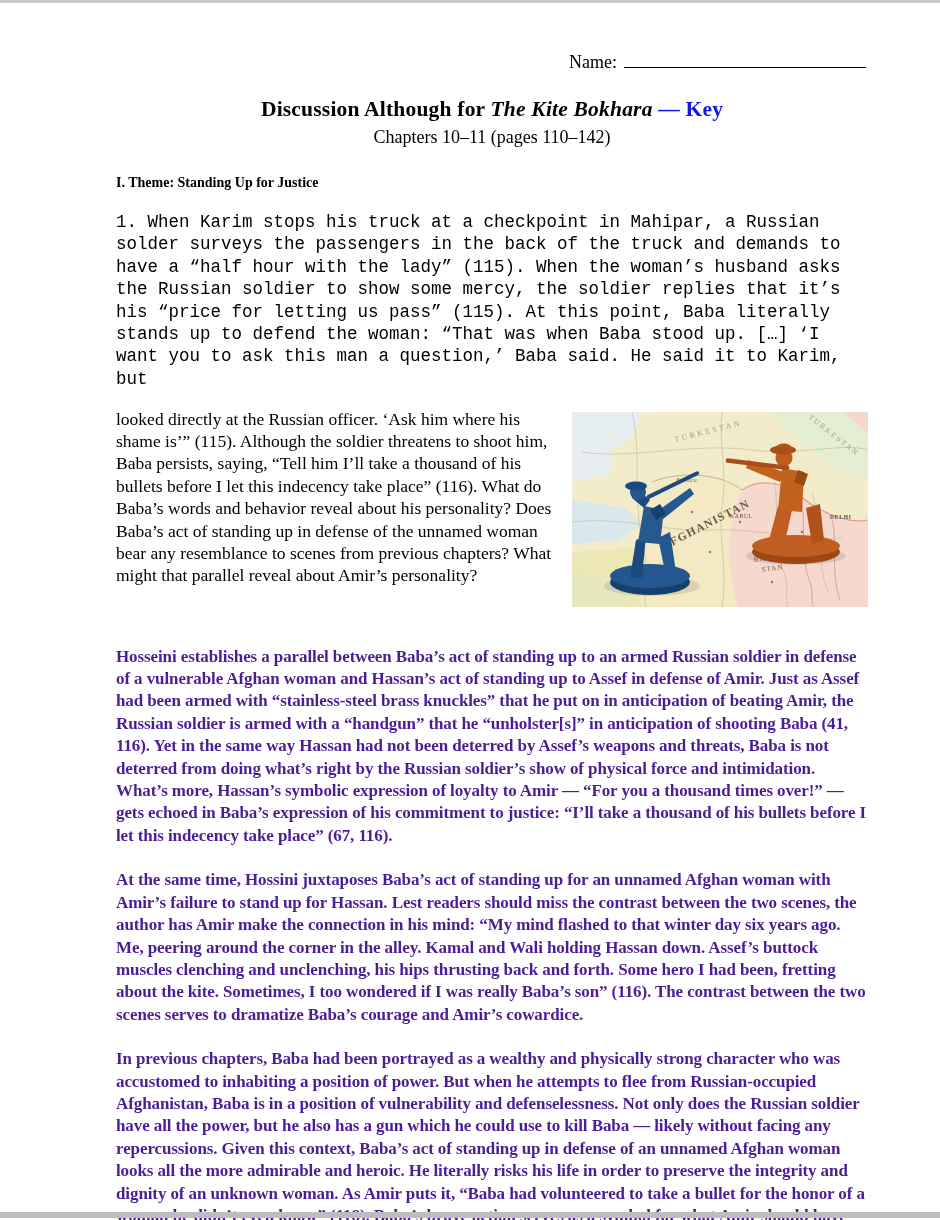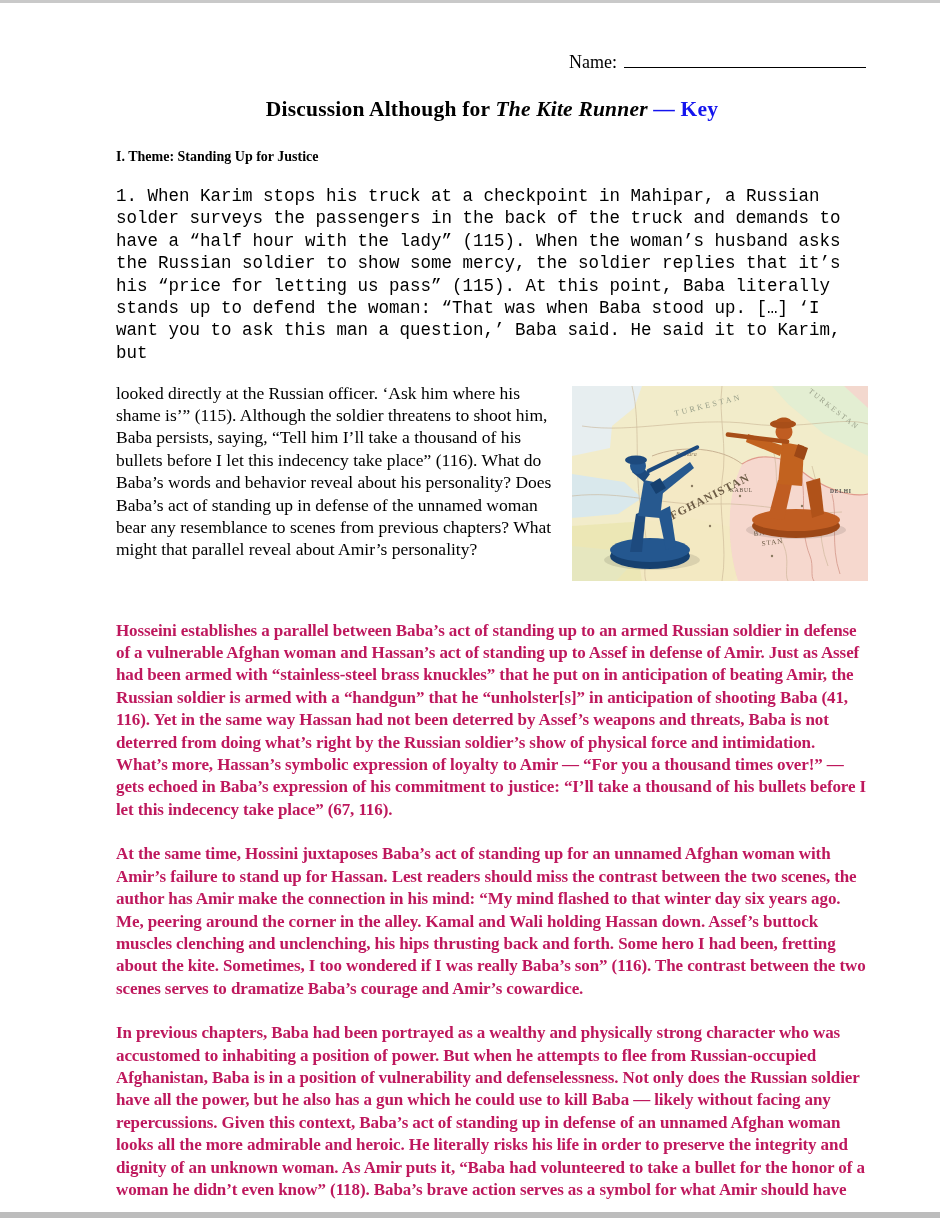--- a/index.html
+++ b/index.html
@@ -37,43 +37,44 @@
   .q-wrap { font-size:17.5px; line-height:22.4px; }
 
   .map-figure {
     float:right; width:296px; height:195px;
     margin:4px 0 8px 13px;
     overflow:hidden;
   }
   .map-figure svg { display:block; }
 
   .answer {
-    color:#be185d; font-weight:bold;
+    color:#4c1d95; font-weight:bold;
     font-size:17px; line-height:22.4px; letter-spacing:-0.1px;
   }
   .answer.first { margin-top:31px; clear:both; }
   .answer + .answer { margin-top:22px; }
 
   .clearfix::after { content:""; display:block; clear:both; }
 </style>
 </head>
 <body>
 
 <div class="edge-top"></div>
 
 <div class="content">
 
   <div class="name-row">
     <span>Name:</span><span class="name-blank"></span>
   </div>
 
   <div class="title">
-    <span>Discussion Although for </span><span class="book">The Kite Runner</span><span class="key-blue"> — </span><span class="key-blue">Key</span>
+    <span>Discussion Although for </span><span class="book">The Kite Bokhara</span><span class="key-blue"> — </span><span class="key-blue">Key</span>
   </div>
 
+  <div class="subtitle">Chapters 10–11 (pages 110–142)</div>
 
   <div class="section-heading">I. Theme: Standing Up for Justice</div>
 
   <p class="q-text">1. When Karim stops his truck at a checkpoint in Mahipar, a Russian solder surveys the passengers in the back of the truck and demands to have a “half hour with the lady” (115). When the woman’s husband asks the Russian soldier to show some mercy, the soldier replies that it’s his “price for letting us pass” (115). At this point, Baba literally stands up to defend the woman: “That was when Baba stood up. […] ‘I want you to ask this man a question,’ Baba said. He said it to Karim, but</p>
 
   <div class="q-wrap clearfix">
     <div class="map-figure">
       <svg width="296" height="195" viewBox="0 0 296 195" xmlns="http://www.w3.org/2000/svg">
 
         <rect x="0" y="0" width="296" height="195" fill="#f2ecca"></rect>

